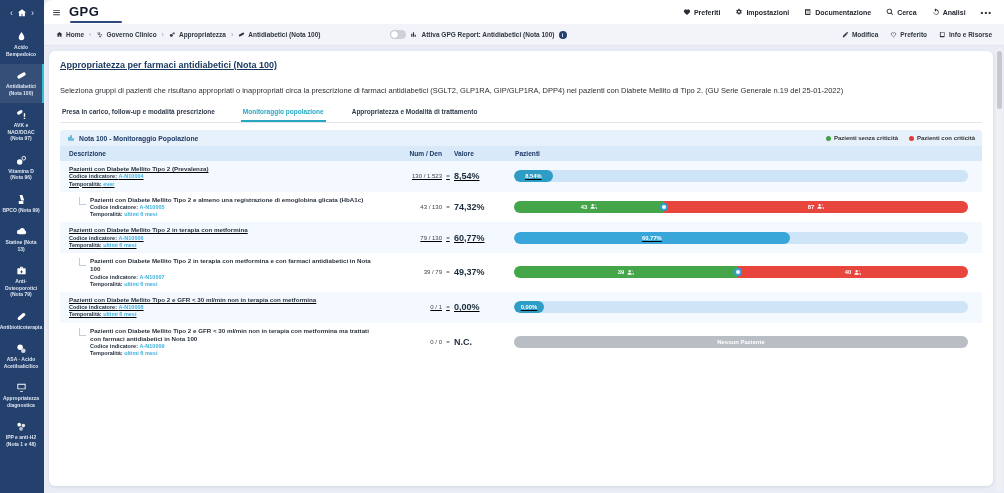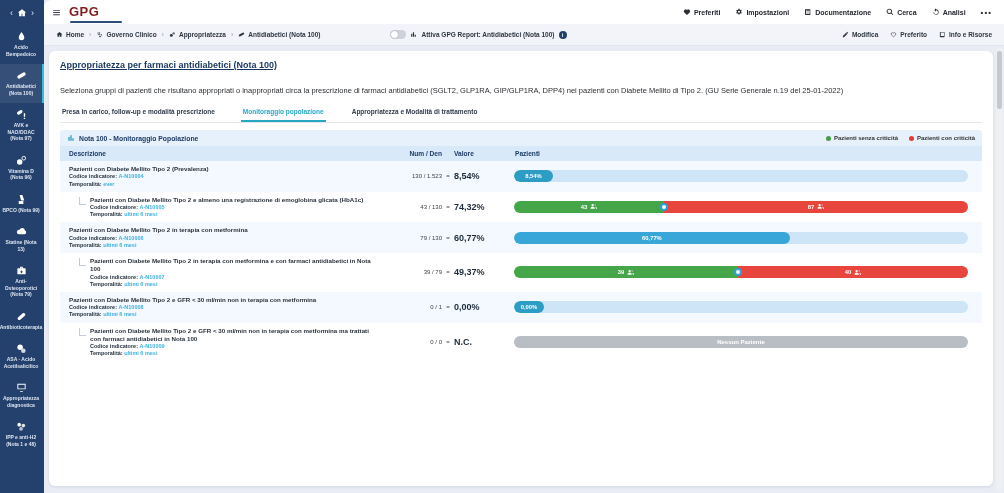--- a/index.html
+++ b/index.html
@@ -14,21 +14,21 @@
   .side-home svg { width:10px; height:10px; display:block; }
   .side-item { display:flex; flex-direction:column; align-items:center; padding:6px 2px 7px; cursor:pointer; border-right:2px solid transparent; }
   .side-item.active { background:rgba(255,255,255,.08); border-right:2px solid #2fc1d8; }
   .side-ic svg { width:11px; height:11px; display:block; }
   .side-label { font-size:5px; line-height:1.3; margin-top:2px; color:#dde5f0; text-align:center; font-weight:600; }
 
   
   .main { position:absolute; left:44px; top:0; right:0; bottom:0; }
   .topbar { height:24px; background:#ffffff; border-radius:8px 0 0 0; display:flex; align-items:center; padding:0 12px 0 8px; position:relative; z-index:4; }
   .hamburger svg { width:9px; height:9px; display:block; color:#3a3f47; }
-  .logo { font-size:13px; font-weight:800; color:#7f1d1d; letter-spacing:.5px; margin-left:8px; line-height:1; }
+  .logo { font-size:13px; font-weight:800; color:#0f172a; letter-spacing:.5px; margin-left:8px; line-height:1; }
   .logo-underline { display:block; width:52px; height:2px; background:#2c4b7c; margin:1px 0 0 9px; border-radius:1px; }
   .topbar-right { margin-left:auto; display:flex; gap:15px; align-items:center; font-size:7px; font-weight:700; color:#23262e; }
   .tb-item { display:flex; align-items:center; gap:3px; cursor:pointer; }
   .tb-item svg { width:8px; height:8px; display:block; color:#2b2f36; }
   .tb-more { font-size:8px; letter-spacing:1px; color:#2b2f36; }
 
   .crumbbar { height:22px; background:#f2f4f9; border-bottom:1px solid #e3e6ee; display:flex; align-items:center; padding:0 12px; font-size:6.5px; color:#333; }
   .crumb { display:flex; align-items:center; gap:3px; font-weight:700; color:#2e3640; cursor:pointer; }
   .crumb svg { width:7px; height:7px; color:#2e3640; }
   .crumb-sep { margin:0 5px; color:#9aa1ad; font-size:7px; }
@@ -54,21 +54,21 @@
   .sec-head { margin-top:7px; background:#e7f1fb; height:16px; display:flex; align-items:center; padding:0 7px; border-radius:3px 3px 0 0; }
   .sec-title { font-size:6.8px; font-weight:800; color:#1d3a66; margin-left:4px; }
   .sec-head svg { width:8px; height:8px; color:#2e9dc6; }
   .legend { margin-left:auto; display:flex; gap:11px; align-items:center; font-size:6px; font-weight:700; color:#333; }
   .legend-item { display:flex; align-items:center; gap:3px; }
   .dot { width:5px; height:5px; border-radius:50%; }
   .dot.green { background:#43a047; } .dot.red { background:#e53935; }
 
   .thead { background:#d8eafa; height:15px; display:flex; align-items:center; font-size:6.6px; font-weight:800; color:#1d3a66; }
   .trow { display:flex; align-items:center; padding:4px 0; }
-  .trow.odd { background:#f3f9fe; }
+  .trow.odd { background:#f3f9fe;text-decoration:underline; }
   .trow:last-child { border-radius:0 0 4px 4px; }
   .c-desc { width:316px; padding-left:9px; display:flex; align-items:flex-start; }
   .tree { flex:none; width:7px; height:8px; border-left:1px solid #c3ccd6; border-bottom:1px solid #c3ccd6; margin:1px 4px 0 10px; }
   .desc-body { min-width:0; }
   .desc-title { font-size:6.2px; font-weight:700; color:#2a323c; line-height:1.35; }
   .meta { font-size:5.5px; line-height:1.3; }
   .meta-label { color:#1d2b3a; font-weight:700; }
   .meta-link { color:#3fb0dc; font-weight:600; cursor:pointer; }
   .c-numden { width:66px; text-align:right; font-size:6px; color:#3a3f46; flex:none; }
   .c-eq { width:12px; text-align:center; font-size:6px; color:#3a3f46; flex:none; }

